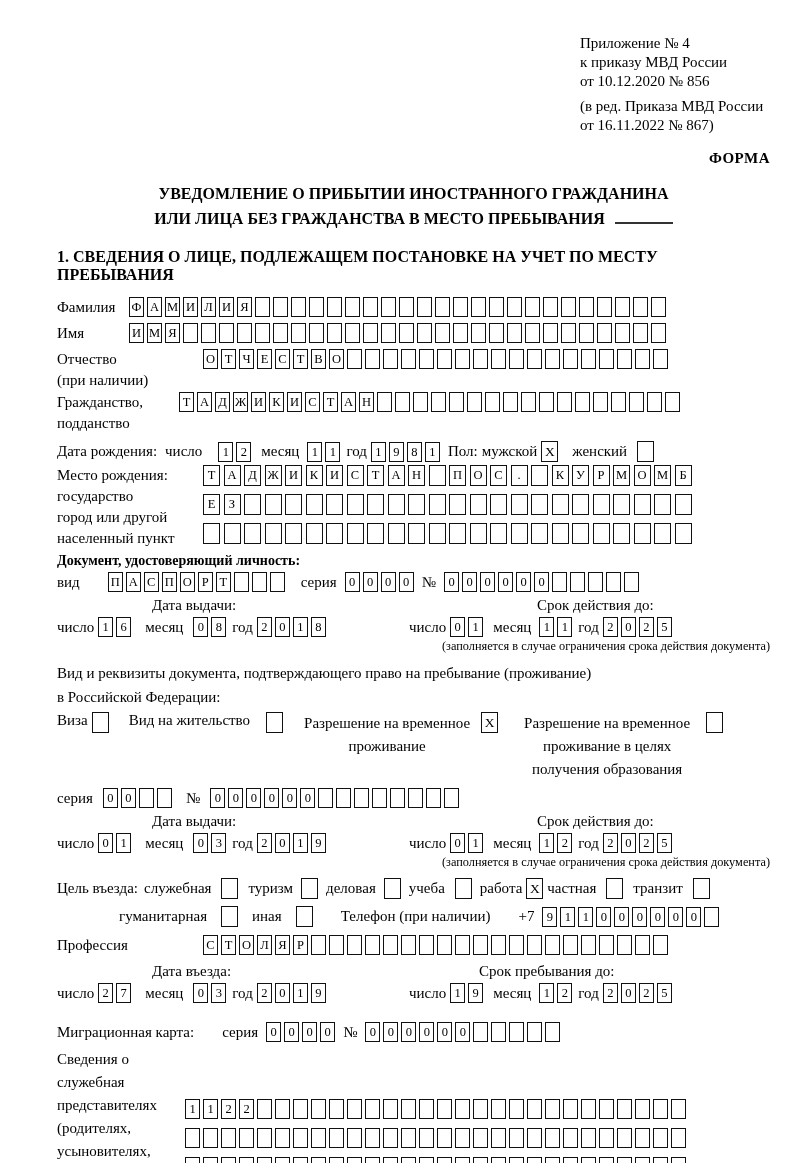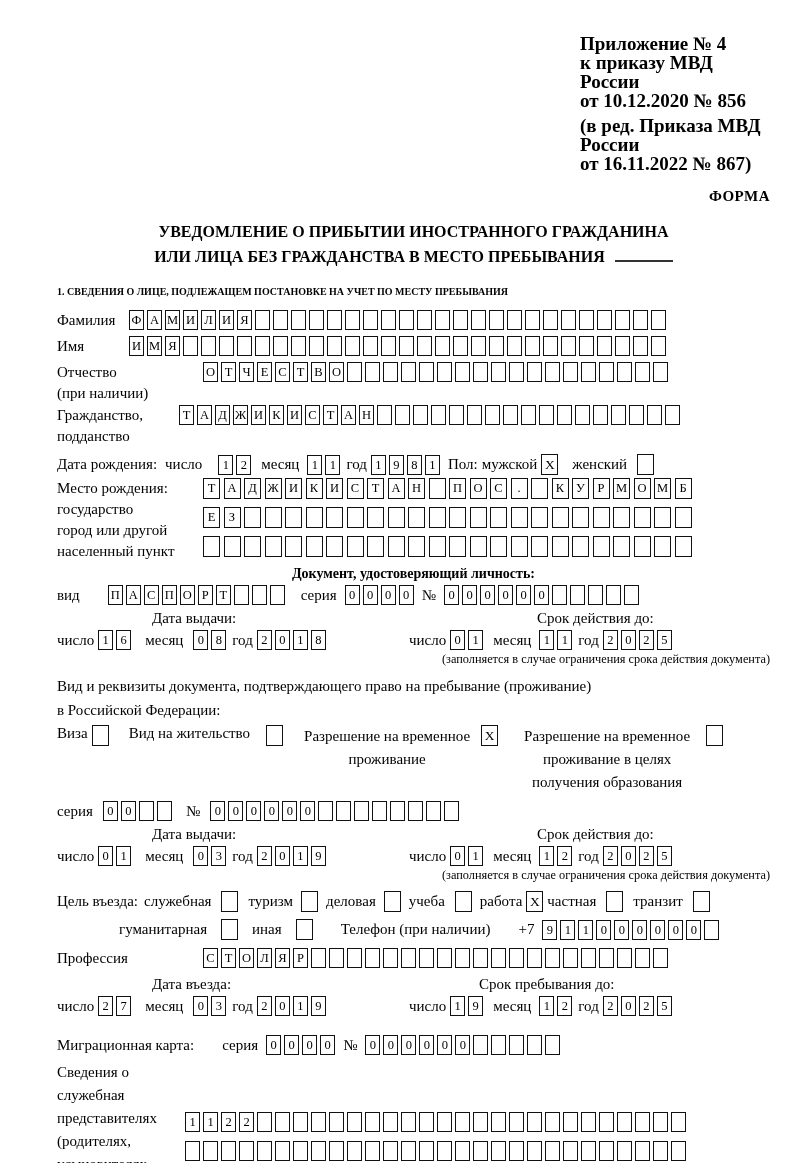--- a/index.html
+++ b/index.html
@@ -1,46 +1,46 @@
 <!DOCTYPE html>
 <html lang="ru"><head>
 <meta charset="utf-8">
 <style>
   * { margin:0; padding:0; box-sizing:border-box; }
   html,body { background:#fff; }
   body { width:800px; font-family:"Liberation Serif", serif; color:#000; }
   #page { width:800px; height:1163px; overflow:hidden; padding:34px 30px 0 57px; background:#fff; }
 
-  .annex { width:190px; margin-left:auto; font-size:19px; line-height:19px;font-weight:bold; }
+  .annex { width:190px; margin-left:auto; font-size:15px; line-height:19px; }
   .annex .edition { margin-top:6px; }
   .forma { text-align:right; font-weight:bold; font-size:15px; margin-top:15px; letter-spacing:.5px; }
 
   .title { text-align:center; font-weight:bold; font-size:16px; line-height:25px; margin-top:14px; }
   .blank-line { display:inline-block; width:58px; border-bottom:2px solid #333; height:14px; margin-left:10px; }
 
-  .sect { font-weight:bold; font-size:10px; margin-top:17px; }
+  .sect { font-weight:bold; font-size:16px; margin-top:17px; }
 
   .frow { display:flex; align-items:center; }
   .frow-top { display:flex; align-items:flex-start; }
   .lbl { font-size:15px; white-space:nowrap; }
   .lbl2 { font-size:15px; line-height:21px; }
 
   .cells { display:flex; column-gap:3px; }
   .cell { width:15px; height:20px; border:1.5px solid #111; font-size:12.5px; line-height:18px; text-align:center; flex:0 0 auto; }
   .wide { column-gap:3.5px; }
   .wide .cell { width:17px; height:21px; line-height:19px; }
   .cbox { width:17px; height:21px; border:1.5px solid #111; font-size:13.5px; line-height:19px; text-align:center; flex:0 0 auto; }
 
   .w72 { width:72px; flex:0 0 auto; }
   .w122 { width:122px; flex:0 0 auto; }
   .w146 { width:146px; flex:0 0 auto; }
   .ml4{margin-left:4px}.ml6{margin-left:6px}.ml8{margin-left:8px}.ml10{margin-left:10px}
   .ml14{margin-left:14px}.ml16{margin-left:16px}.ml20{margin-left:20px}.ml28{margin-left:28px}
 
-  .doc-head { text-align:center; font-weight:bold; font-size:14px; margin-top:4px; }
+  .doc-head { font-weight:bold; font-size:14px; margin-top:4px; }
 
   .datepair { display:flex; margin-top:5px; }
   .dategrp { }
   .dg-left { width:352px; flex:0 0 auto; }
   .dg-head { font-size:15px; margin-bottom:3px; }
   .dg-head-l { margin-left:95px; }
   .dg-head-r { margin-left:110px;text-align:center; }
   .dg-row { display:flex; align-items:center; }
   .note { text-align:right; font-size:12.3px; margin-top:2px; }
 

